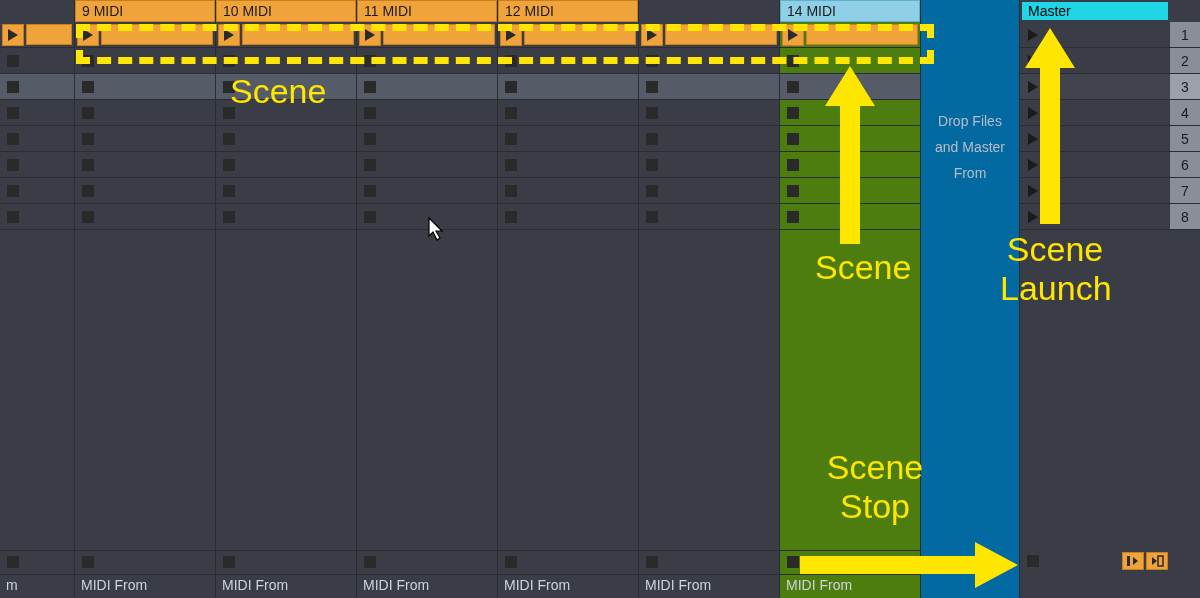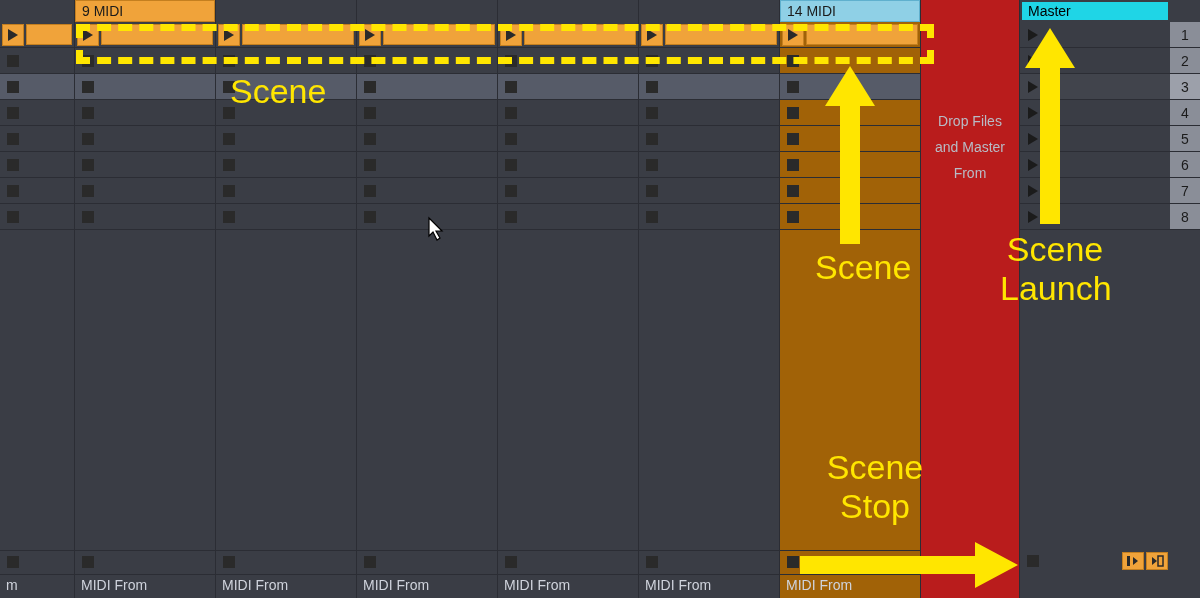--- a/index.html
+++ b/index.html
@@ -2,40 +2,40 @@
 <html><head>
 <meta charset="utf-8">
 <style>
   * { box-sizing: border-box; margin: 0; padding: 0; }
   html, body { width: 1200px; height: 598px; overflow: hidden; background: #3a3d45; font-family: "Helvetica Neue", Arial, sans-serif; font-size: 13px; color: #1b1b1b; }
   .app { position: relative; width: 1200px; height: 598px; background: #3a3d45; }
 
   
   .tracks { position: absolute; left: 0; top: 0; width: 920px; height: 598px; }
   .track-col { position: absolute; top: 0; height: 598px; border-right: 1px solid #2b2d34; }
-  .track-col.selected { background: #a16207; }
+  .track-col.selected { background: #4d7c0f; }
   .track-header { position: absolute; top: 0; left: 0; right: 0; height: 22px; background: #f0a33a; border: 1px solid #c47f1f; color: #1b1b1b; font-weight: 500; padding-left: 6px; line-height: 20px; font-size: 14px; overflow: hidden; white-space: nowrap; }
   .track-header.selected { background: #8fd0e6; border-color: #5fb0ce; }
   
   .cell { position: absolute; left: 0; right: 0; height: 26px; border-bottom: 1px solid #2b2d34; }
   .cell .btn-area { position: absolute; left: 2px; top: 2px; width: 22px; height: 22px; display: flex; align-items: center; justify-content: center; }
   .cell .content { position: absolute; left: 26px; right: 2px; top: 2px; bottom: 2px; }
   .cell.clip .content { background: #f0a33a; border: 1px solid #c47f1f; }
   .cell.clip .btn-area { background: #f0a33a; border: 1px solid #c47f1f; }
   .play-tri { width: 0; height: 0; border-top: 6px solid transparent; border-bottom: 6px solid transparent; border-left: 10px solid #2a2a2a; }
   .stop-sq { width: 12px; height: 12px; background: #2a2a2a; }
   .cell.alt { background: #565b68; }
 
   
   .footer-row { position: absolute; left: 0; right: 0; height: 22px; border-top: 1px solid #2b2d34; }
   .footer-stop .btn-area { position: absolute; left: 2px; top: 2px; width: 22px; height: 18px; display: flex; align-items: center; justify-content: center; }
   .footer-label { position: absolute; height: 20px; line-height: 20px; font-size: 14px; color: #cfd3dc; padding-left: 6px; overflow: hidden; white-space: nowrap; left:0; right:0; }
 
   
-  .drop-zone { position: absolute; left: 920px; top: 0; width: 100px; height: 598px; background: #b91c1c; border-left: 1px solid #2b2d34; border-right: 1px solid #2b2d34; }
+  .drop-zone { position: absolute; left: 920px; top: 0; width: 100px; height: 598px; background: #0369a1; border-left: 1px solid #2b2d34; border-right: 1px solid #2b2d34; }
   .drop-text { position: absolute; top: 108px; left: 0; right: 0; text-align: center; color: #b8bcc6; font-size: 14px; line-height: 26px; }
 
   
   .master { position: absolute; left: 1020px; top: 0; width: 180px; height: 462px; }
   .master-col { position: absolute; left: 0; top: 0; width: 150px; height: 598px; }
   .master-header { position: absolute; left: 2px; top: 2px; right: 2px; height: 18px; background: #1fd5e6; color: #000; font-weight: 500; padding-left: 6px; line-height: 18px; font-size: 14px; }
   .scene-row { position: absolute; left: 0; right: 0; height: 26px; border-bottom: 1px solid #2b2d34; }
   .scene-row .btn-area { position: absolute; left: 4px; top: 4px; width: 18px; height: 18px; display: flex; align-items: center; justify-content: center; }
   .scene-num-col { position: absolute; left: 1170px; top: 0; width: 30px; height: 598px; }
   .scene-num { position: absolute; left: 0; right: 0; height: 26px; background: #8a8e98; color: #1b1b1b; display: flex; align-items: center; justify-content: center; font-size: 14px; border-bottom: 1px solid #2b2d34; font-weight: 500; }
@@ -158,20 +158,21 @@
         <div class="footer-row footer-stop" style="top: 550px;">
           <div class="btn-area">
             <div class="stop-sq"></div>
           </div>
         </div>
         <div class="footer-row" style="top: 574px;">
           <div class="footer-label">MIDI From</div>
         </div>
       </div>
       <div class="track-col" style="left: 216px; width: 141px;">
+        <div class="track-header">10 MIDI</div>
         <div class="cell clip" style="top: 22px;">
           <div class="btn-area">
             <div class="play-tri"></div>
           </div>
           <div class="content"></div>
         </div>
         <div class="cell" style="top: 48px;">
           <div class="btn-area">
             <div class="stop-sq"></div>
           </div>
@@ -209,20 +210,21 @@
         <div class="footer-row footer-stop" style="top: 550px;">
           <div class="btn-area">
             <div class="stop-sq"></div>
           </div>
         </div>
         <div class="footer-row" style="top: 574px;">
           <div class="footer-label">MIDI From</div>
         </div>
       </div>
       <div class="track-col" style="left: 357px; width: 141px;">
+        <div class="track-header">11 MIDI</div>
         <div class="cell clip" style="top: 22px;">
           <div class="btn-area">
             <div class="play-tri"></div>
           </div>
           <div class="content"></div>
         </div>
         <div class="cell" style="top: 48px;">
           <div class="btn-area">
             <div class="stop-sq"></div>
           </div>
@@ -260,20 +262,21 @@
         <div class="footer-row footer-stop" style="top: 550px;">
           <div class="btn-area">
             <div class="stop-sq"></div>
           </div>
         </div>
         <div class="footer-row" style="top: 574px;">
           <div class="footer-label">MIDI From</div>
         </div>
       </div>
       <div class="track-col" style="left: 498px; width: 141px;">
+        <div class="track-header">12 MIDI</div>
         <div class="cell clip" style="top: 22px;">
           <div class="btn-area">
             <div class="play-tri"></div>
           </div>
           <div class="content"></div>
         </div>
         <div class="cell" style="top: 48px;">
           <div class="btn-area">
             <div class="stop-sq"></div>
           </div>

